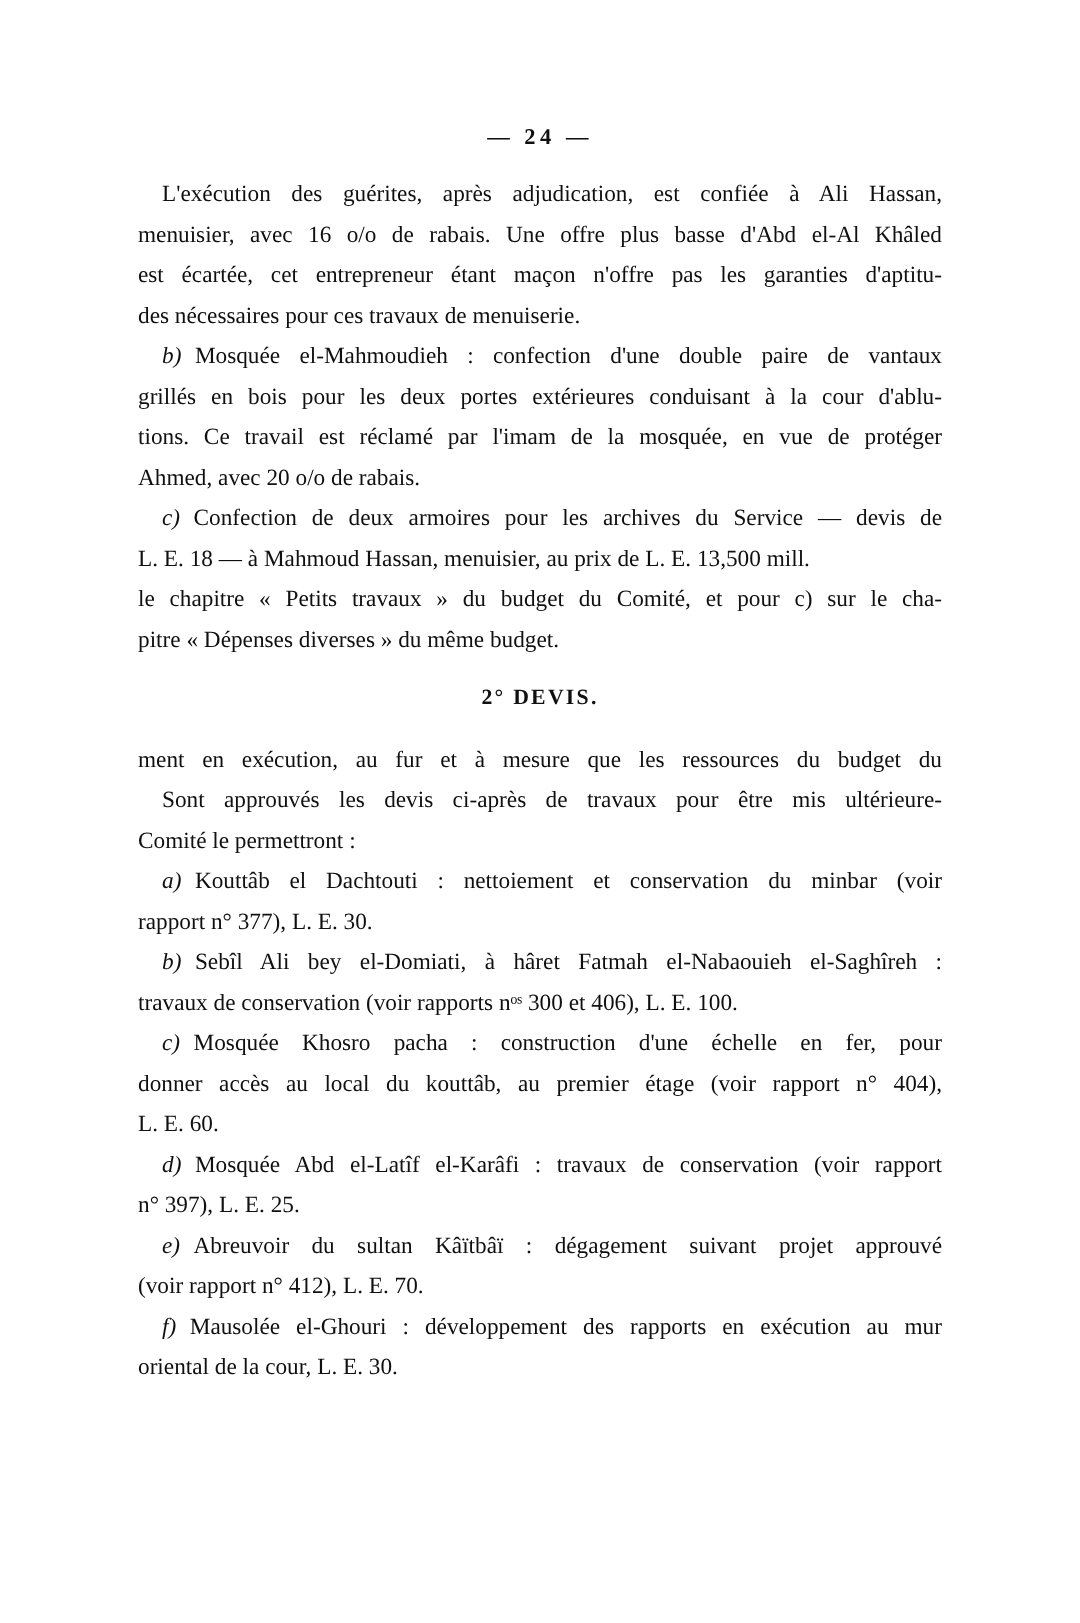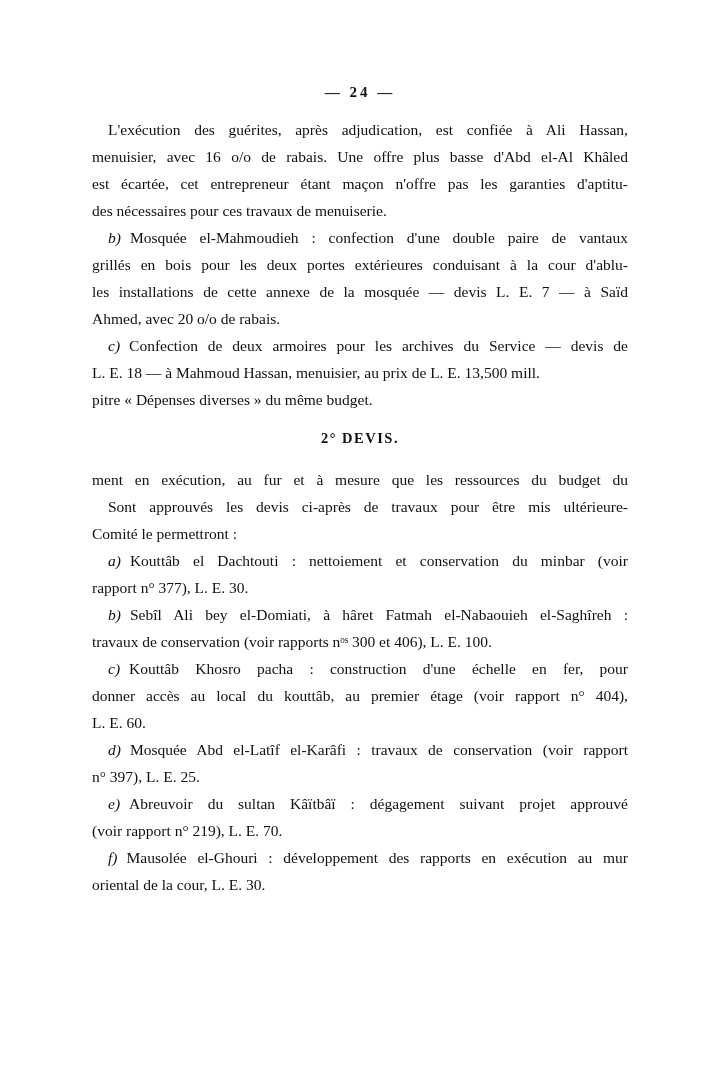--- a/index.html
+++ b/index.html
@@ -70,55 +70,56 @@
   <main class="page-body">
       <div class="paragraph">
         <div class="line first">L'exécution des guérites, après adjudication, est confiée à Ali Hassan,</div>
         <div class="line">menuisier, avec 16 o/o de rabais. Une offre plus basse d'Abd el-Al Khâled</div>
         <div class="line">est écartée, cet entrepreneur étant maçon n'offre pas les garanties d'aptitu-</div>
         <div class="line last">des nécessaires pour ces travaux de menuiserie.</div>
       </div>
       <div class="paragraph">
         <div class="line first"><em class="marker">b)</em><span>Mosquée el-Mahmoudieh : confection d'une double paire de vantaux</span></div>
         <div class="line">grillés en bois pour les deux portes extérieures conduisant à la cour d'ablu-</div>
-        <div class="line">les installations de cette annexe de la mosquée — devis L. E. 7 — à Saïd</div>
+        <div class="line">tions. Ce travail est réclamé par l'imam de la mosquée, en vue de protéger</div>
         <div class="line last">Ahmed, avec 20 o/o de rabais.</div>
       </div>
       <div class="paragraph">
         <div class="line first"><em class="marker">c)</em><span>Confection de deux armoires pour les archives du Service — devis de</span></div>
         <div class="line last">L. E. 18 — à Mahmoud Hassan, menuisier, au prix de L. E. 13,500 mill.</div>
       </div>
       <div class="paragraph">
+        <div class="line">le chapitre « Petits travaux » du budget du Comité, et pour c) sur le cha-</div>
         <div class="line last">pitre « Dépenses diverses » du même budget.</div>
       </div>
       <div class="section-heading">2° DEVIS.</div>
       <div class="paragraph">
         <div class="line">ment en exécution, au fur et à mesure que les ressources du budget du</div>
         <div class="line first">Sont approuvés les devis ci-après de travaux pour être mis ultérieure-</div>
         <div class="line last">Comité le permettront :</div>
       </div>
       <div class="paragraph">
         <div class="line first"><em class="marker">a)</em><span>Kouttâb el Dachtouti : nettoiement et conservation du minbar (voir</span></div>
         <div class="line last">rapport n° 377), L. E. 30.</div>
       </div>
       <div class="paragraph">
         <div class="line first"><em class="marker">b)</em><span>Sebîl Ali bey el-Domiati, à hâret Fatmah el-Nabaouieh el-Saghîreh :</span></div>
         <div class="line last">travaux de conservation (voir rapports nᵒˢ 300 et 406), L. E. 100.</div>
       </div>
       <div class="paragraph">
-        <div class="line first"><em class="marker">c)</em><span>Kouttâb Khosro pacha : construction d'une échelle en fer, pour</span></div>
+        <div class="line first"><em class="marker">c)</em><span>Mosquée Khosro pacha : construction d'une échelle en fer, pour</span></div>
         <div class="line">donner accès au local du kouttâb, au premier étage (voir rapport n° 404),</div>
         <div class="line last">L. E. 60.</div>
       </div>
       <div class="paragraph">
         <div class="line first"><em class="marker">d)</em><span>Mosquée Abd el-Latîf el-Karâfi : travaux de conservation (voir rapport</span></div>
         <div class="line last">n° 397), L. E. 25.</div>
       </div>
       <div class="paragraph">
         <div class="line first"><em class="marker">e)</em><span>Abreuvoir du sultan Kâïtbâï : dégagement suivant projet approuvé</span></div>
-        <div class="line last">(voir rapport n° 219), L. E. 70.</div>
+        <div class="line last">(voir rapport n° 412), L. E. 70.</div>
       </div>
       <div class="paragraph">
         <div class="line first"><em class="marker">f)</em><span>Mausolée el-Ghouri : développement des rapports en exécution au mur</span></div>
         <div class="line last">oriental de la cour, L. E. 30.</div>
       </div>
     </main>
 </div>
 
 </body></html>

